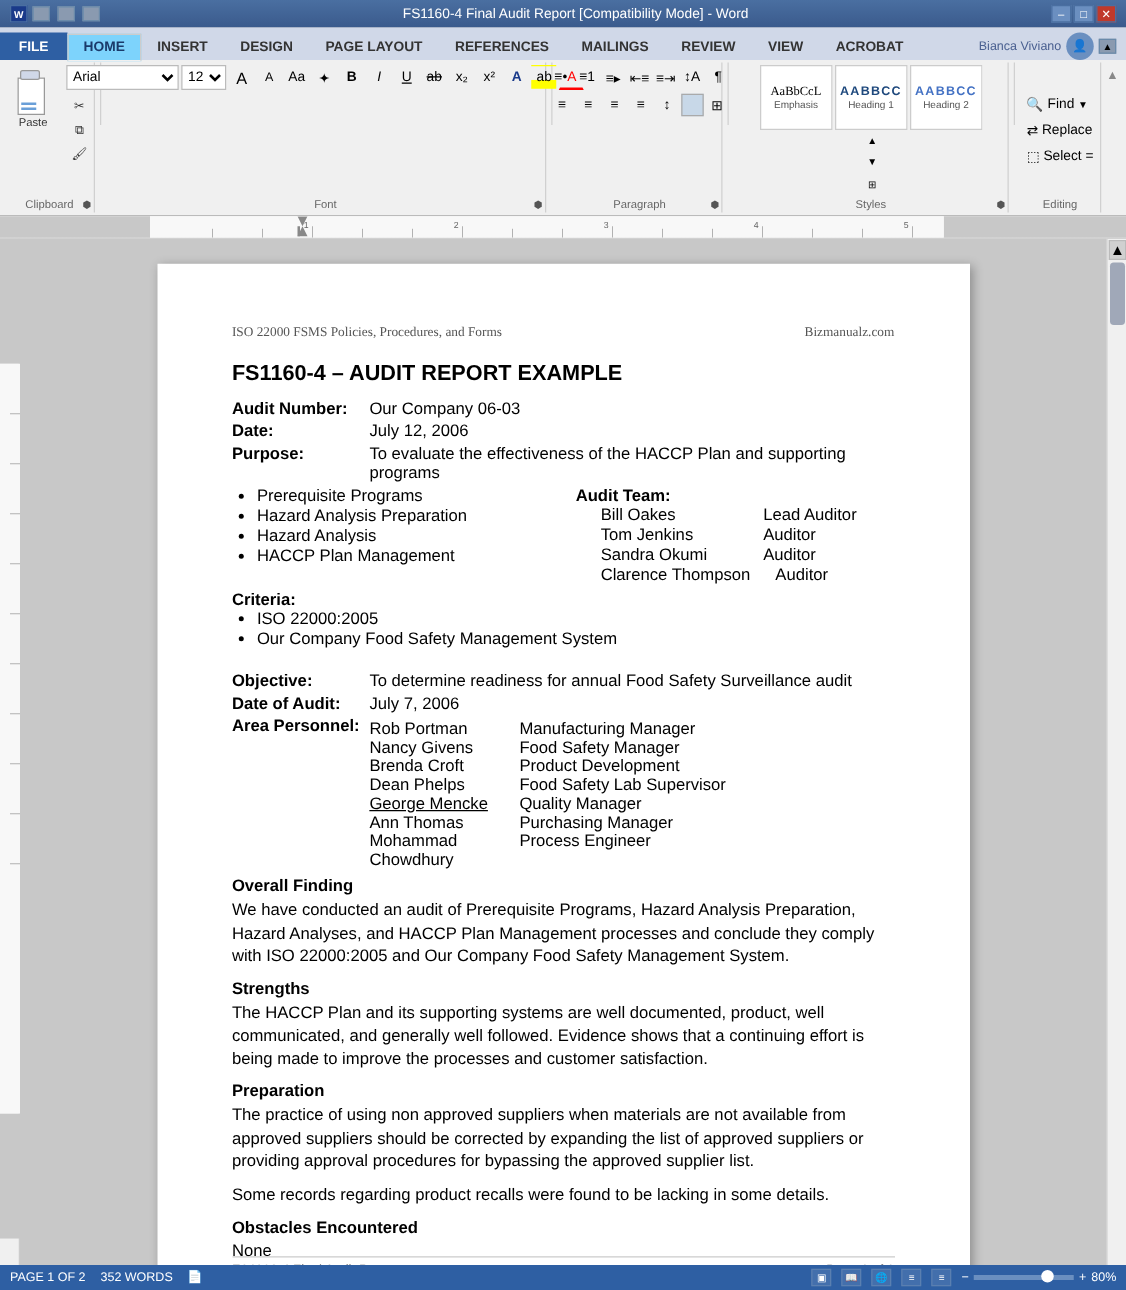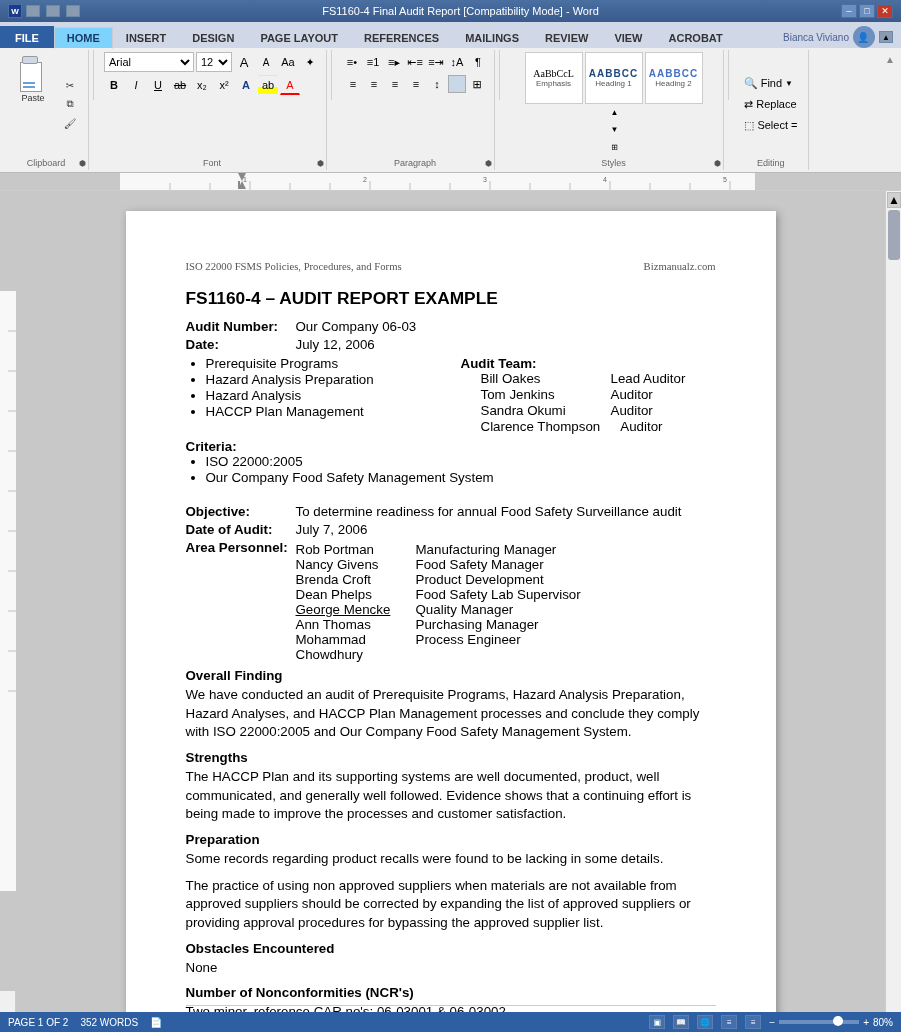--- a/index.html
+++ b/index.html
@@ -125,21 +125,21 @@
       cursor: pointer;
       font-size: 10px;
       display: flex;
       align-items: center;
       justify-content: center;
       color: #333;
     }
 
     
     .font-group .ribbon-group-content {
-      flex-direction: column;
+      flex-direction: row;
       align-items: flex-start;
     }
     .font-row {
       display: flex;
       gap: 2px;
       align-items: center;
       margin-bottom: 1px;
     }
     .font-name-select {
       width: 90px;
@@ -663,20 +663,24 @@
     <div class="field-row">
       <span class="field-label">Audit Number:</span>
       <span class="field-value">Our Company 06-03</span>
     </div>
 
     <div class="field-row">
       <span class="field-label">Date:</span>
       <span class="field-value">July 12, 2006</span>
     </div>
 
+    <div class="field-row">
+      <span class="field-label">Purpose:</span>
+      <span class="field-value">To evaluate the effectiveness of the HACCP Plan and supporting programs</span>
+    </div>
 
     <div class="two-col" style="margin-top:4px;">
       <div class="two-col-left">
         <ul class="bullet-list">
           <li>Prerequisite Programs</li>
           <li>Hazard Analysis Preparation</li>
           <li>Hazard Analysis</li>
           <li>HACCP Plan Management</li>
         </ul>
       </div>
@@ -743,22 +747,22 @@
       </div>
     </div>
 
     <div class="section-title">Overall Finding</div>
     <div class="section-body">We have conducted an audit of Prerequisite Programs, Hazard Analysis Preparation, Hazard Analyses, and HACCP Plan Management processes and conclude they comply with ISO 22000:2005 and Our Company Food Safety Management System.</div>
 
     <div class="section-title">Strengths</div>
     <div class="section-body">The HACCP Plan and its supporting systems are well documented, product, well communicated, and generally well followed. Evidence shows that a continuing effort is being made to improve the processes and customer satisfaction.</div>
 
     <div class="section-title">Preparation</div>
+    <div class="section-body">The practice of using non approved suppliers when materials are not available from approved suppliers should be corrected by expanding the list of approved suppliers or providing approval procedures for bypassing the approved supplier list.</div>
     <div class="section-body">Some records regarding product recalls were found to be lacking in some details.</div>
-    <div class="section-body">The practice of using non approved suppliers when materials are not available from approved suppliers should be corrected by expanding the list of approved suppliers or providing approval procedures for bypassing the approved supplier list.</div>
 
     <div class="section-title">Obstacles Encountered</div>
     <div class="section-body">None</div>
 
     <div class="section-title">Number of Nonconformities (NCR's)</div>
     <div class="section-body">Two minor, reference CAR no's: 06-03001 &amp; 06-03002</div>
 
     <div style="position:absolute;bottom:20px;left:60px;right:60px;display:flex;justify-content:space-between;font-family:Arial,sans-serif;font-size:8pt;color:#555;border-top:1px solid #ccc;padding-top:4px;">
       <span>FS1160-4 Final Audit Report</span>
       <span>Page 1 of 2</span>

